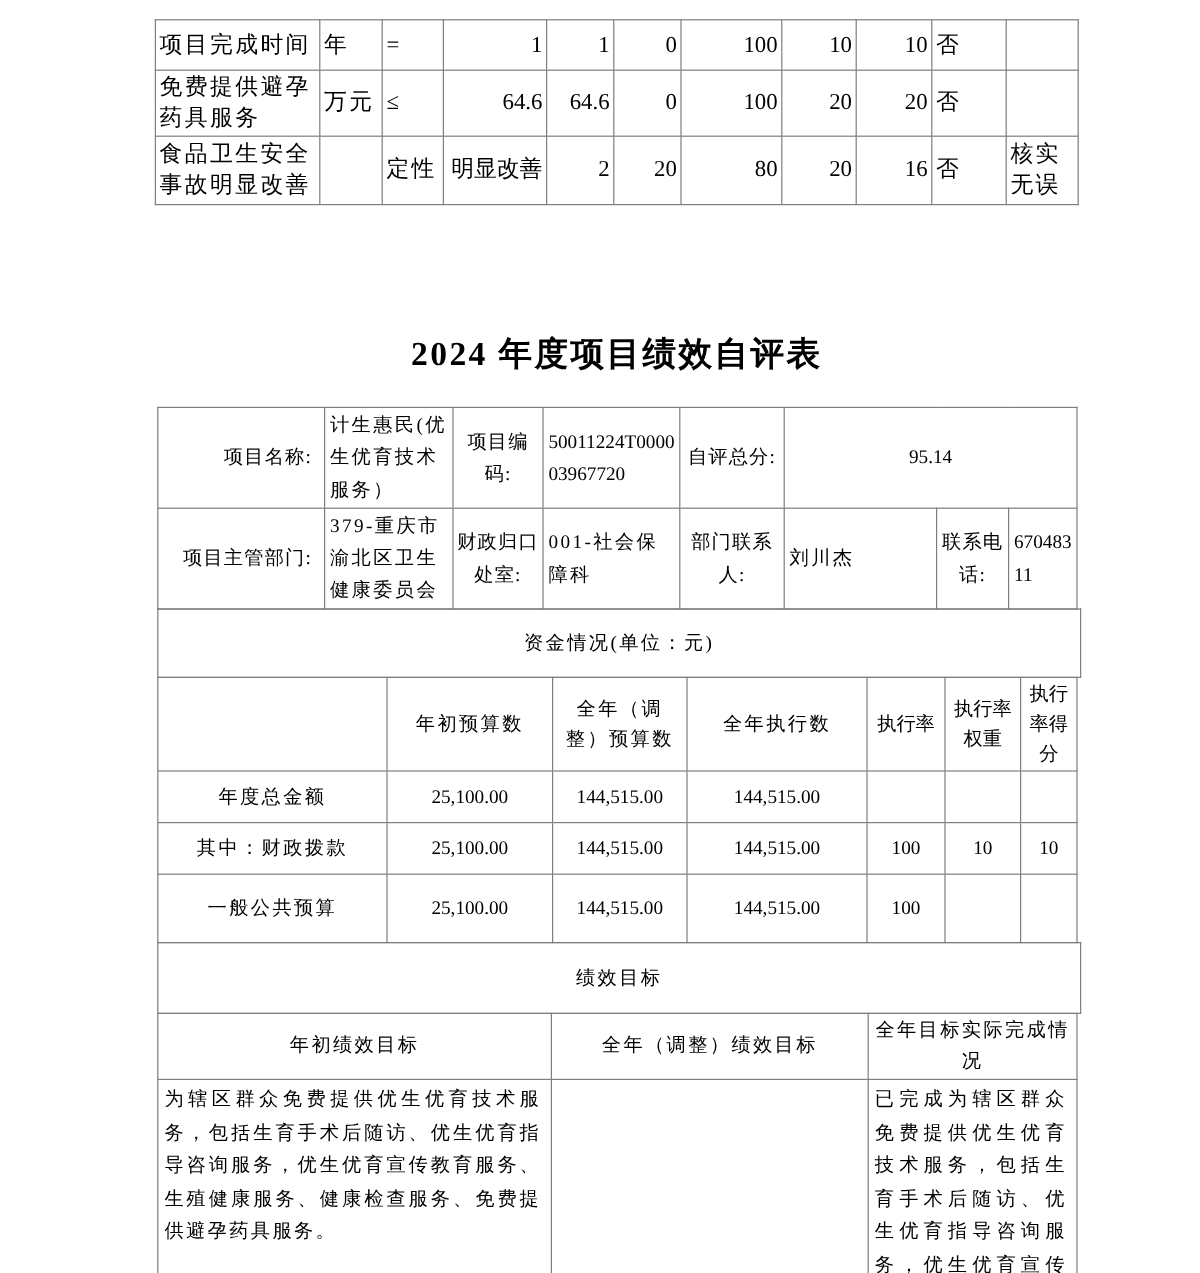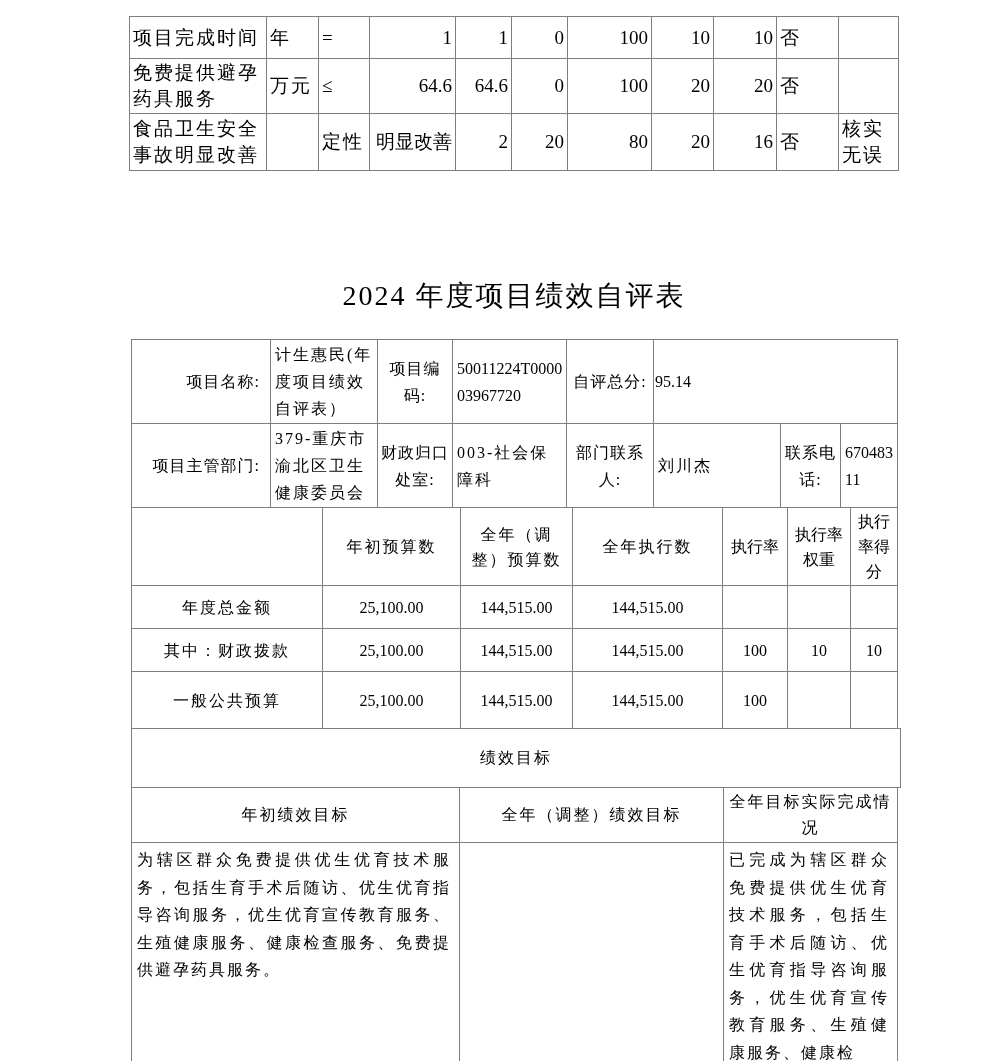--- a/index.html
+++ b/index.html
@@ -12,31 +12,31 @@
   .top-table{position:absolute;left:129px;top:16px;width:769px;font-size:19px;}
   .top-table td{padding:1px 3px;line-height:26px;}
   .cjk{letter-spacing:2px;}
   .num{text-align:right;padding-right:3px;letter-spacing:0;}
   .op{padding-left:6px;}
   .flag{padding-left:2px;}
   .note{padding:1px 4px;line-height:25px;margin-top:43px;}
 
   
   .doc-title{position:absolute;left:131px;top:276px;width:766px;text-align:center;
-             font-size:28px;font-weight:normal;letter-spacing:2px;line-height:40px;}
+             font-size:28px;font-weight:bold;letter-spacing:2px;line-height:40px;}
 
   
   .main{position:absolute;left:131px;top:339px;width:766px;font-size:16px;}
   .main table{width:766px;}
   .main table + table{margin-top:-1px;}
   .lab{text-align:center;letter-spacing:1px;line-height:27px;padding:1px 2px;}
   .lab-r{text-align:right;letter-spacing:1px;padding:1px 10px 1px 2px;line-height:27px;}
   .val{text-align:left;padding:1px 2px 1px 4px;line-height:27px;}
   .brk{word-break:break-all;}
-  .cen{text-align:left;}
+  .cen{text-align:center;}
   .caption-cell{text-align:center;letter-spacing:2px;}
   .funds td{text-align:center;line-height:25px;padding:1px 2px;}
   .goal-head td{text-align:center;letter-spacing:2px;line-height:26px;padding:1px 4px;}
   .goal-body td{vertical-align:top;text-align:justify;letter-spacing:2px;
                 line-height:27.5px;padding:3px 8px 3px 5px;}
 </style>
 </head>
 <body>
 
 <div class="page">
@@ -109,39 +109,46 @@
           <col style="width:75px">
         <col style="width:114px">
           <col style="width:87px">
           <col style="width:127px">
         <col style="width:60px">
           <col style="width:57px">
       </colgroup>
       <tbody>
           <tr style="height:80px">
         <td class="lab-r">项目名称:</td>
-        <td class="val cjk">计生惠民(年度项目绩效自评表）</td>
+        <td class="val cjk">计生惠民(优生优育技术服务）</td>
         <td class="lab">项目编码:</td>
         <td class="val brk">50011224T000003967720</td>
         <td class="lab">自评总分:</td>
         <td class="cen" colspan="3">95.14</td>
       </tr>
       <tr style="height:84px">
         <td class="lab-r">项目主管部门:</td>
         <td class="val cjk">379-重庆市渝北区卫生健康委员会</td>
         <td class="lab">财政归口处室:</td>
-        <td class="val cjk">003-社会保障科</td>
+        <td class="val cjk">001-社会保障科</td>
         <td class="lab">部门联系人:</td>
         <td class="val cjk">刘川杰</td>
         <td class="lab">联系电话:</td>
         <td class="val brk">67048311</td>
       </tr>
     </tbody>
       </table>
 
+    <table>
+      <tbody>
+          <tr style="height:57px">
+        <td class="caption-cell" style="width:766px">资金情况(单位：元)</td>
+      </tr>
+    </tbody>
+      </table>
 
     <table class="funds">
       <colgroup>
         <col style="width:191px">
           <col style="width:138px">
           <col style="width:112px">
         <col style="width:150px">
           <col style="width:65px">
           <col style="width:63px">
         <col style="width:47px">

